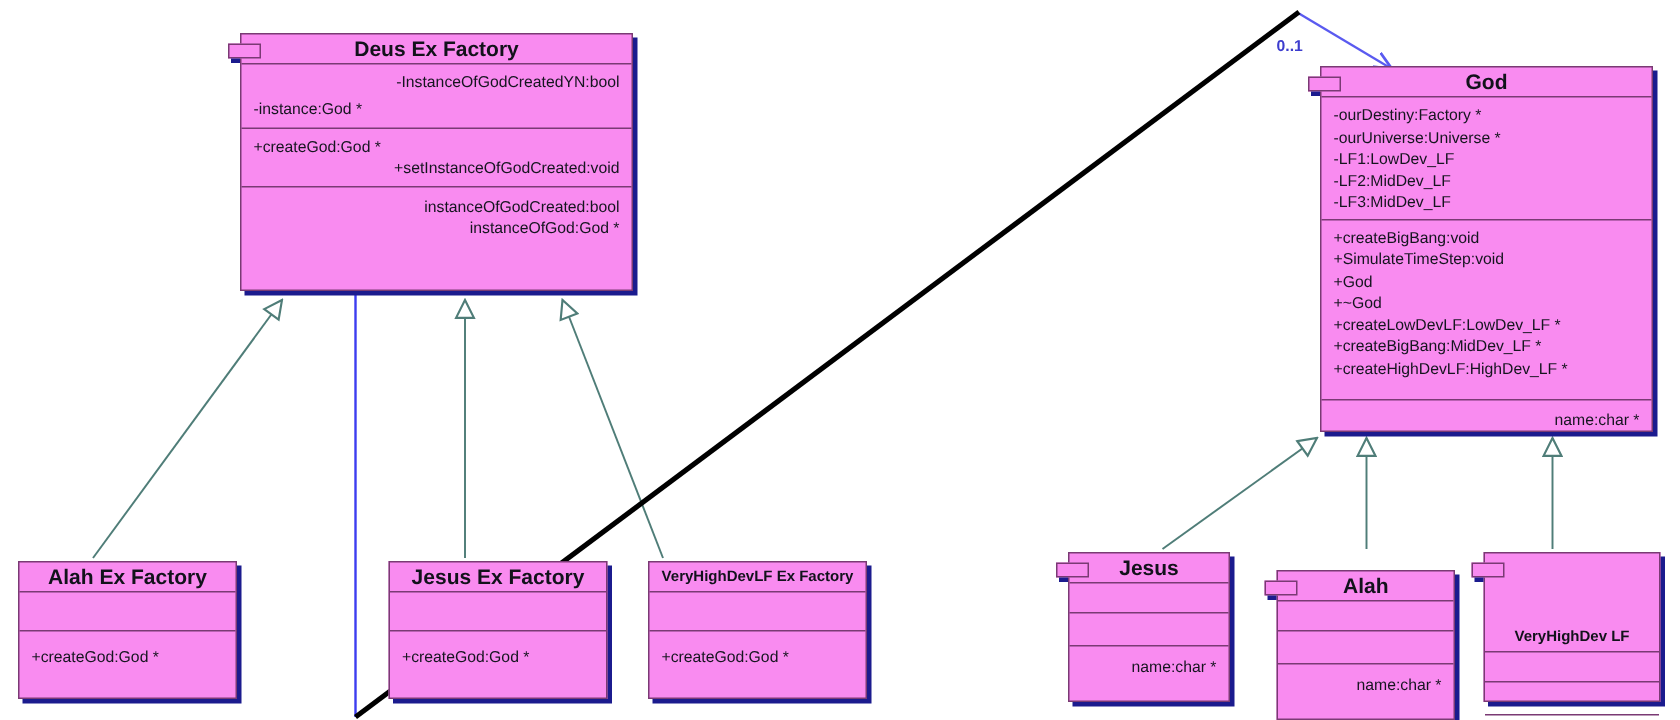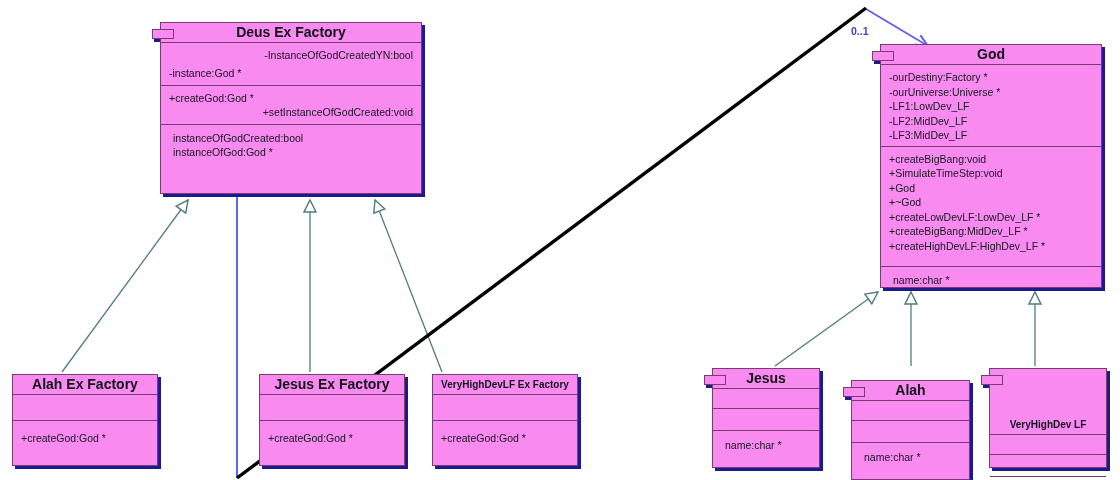--- a/index.html
+++ b/index.html
@@ -63,20 +63,21 @@
     color: #15151f;
     line-height: 14.5px;
     white-space: nowrap;
   }
   .member.underlined {
     text-decoration-color: #4a3050;
     text-align: right;
   }
   .member.indented {
     padding-left: 4px;
+    text-align: right;
   }
   .compartment.empty {
     height: 20px;
   }
   
   .class-icon-tab {
     position: absolute;
     left: -9px;
     top: 6px;
     width: 22px;

